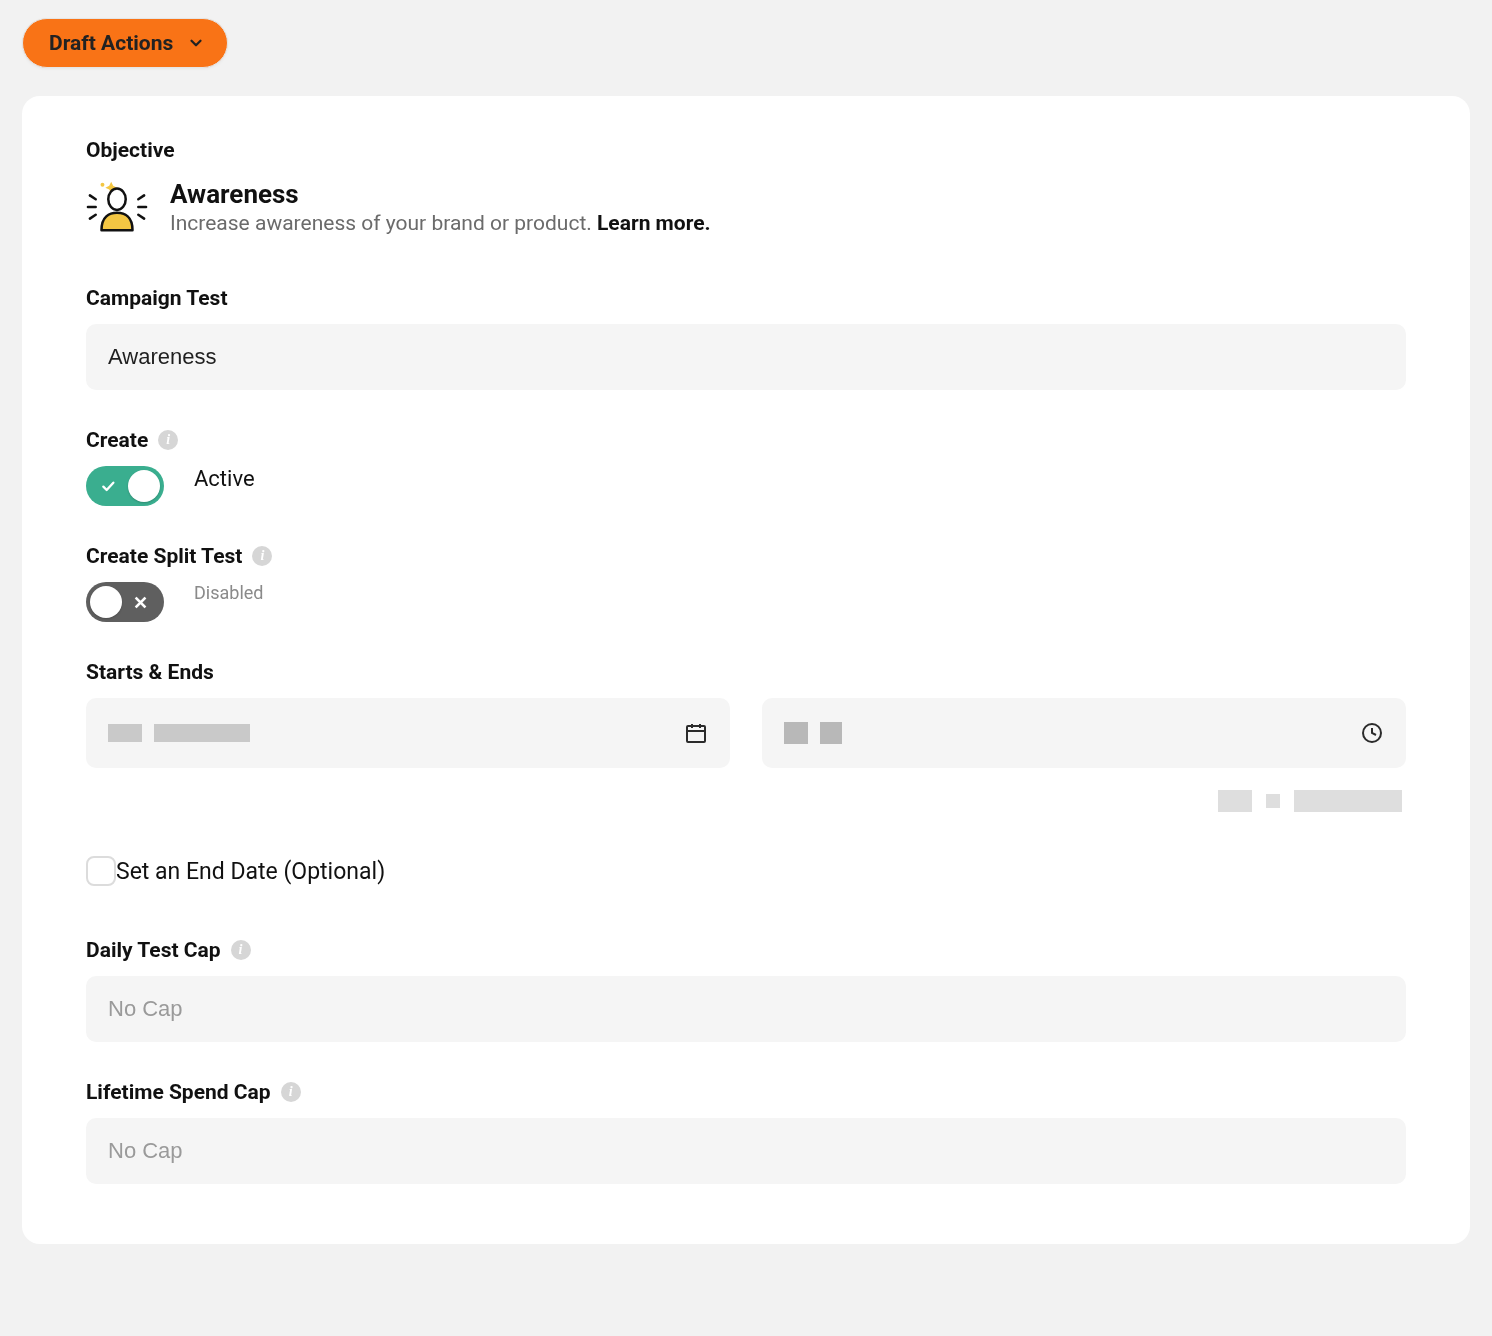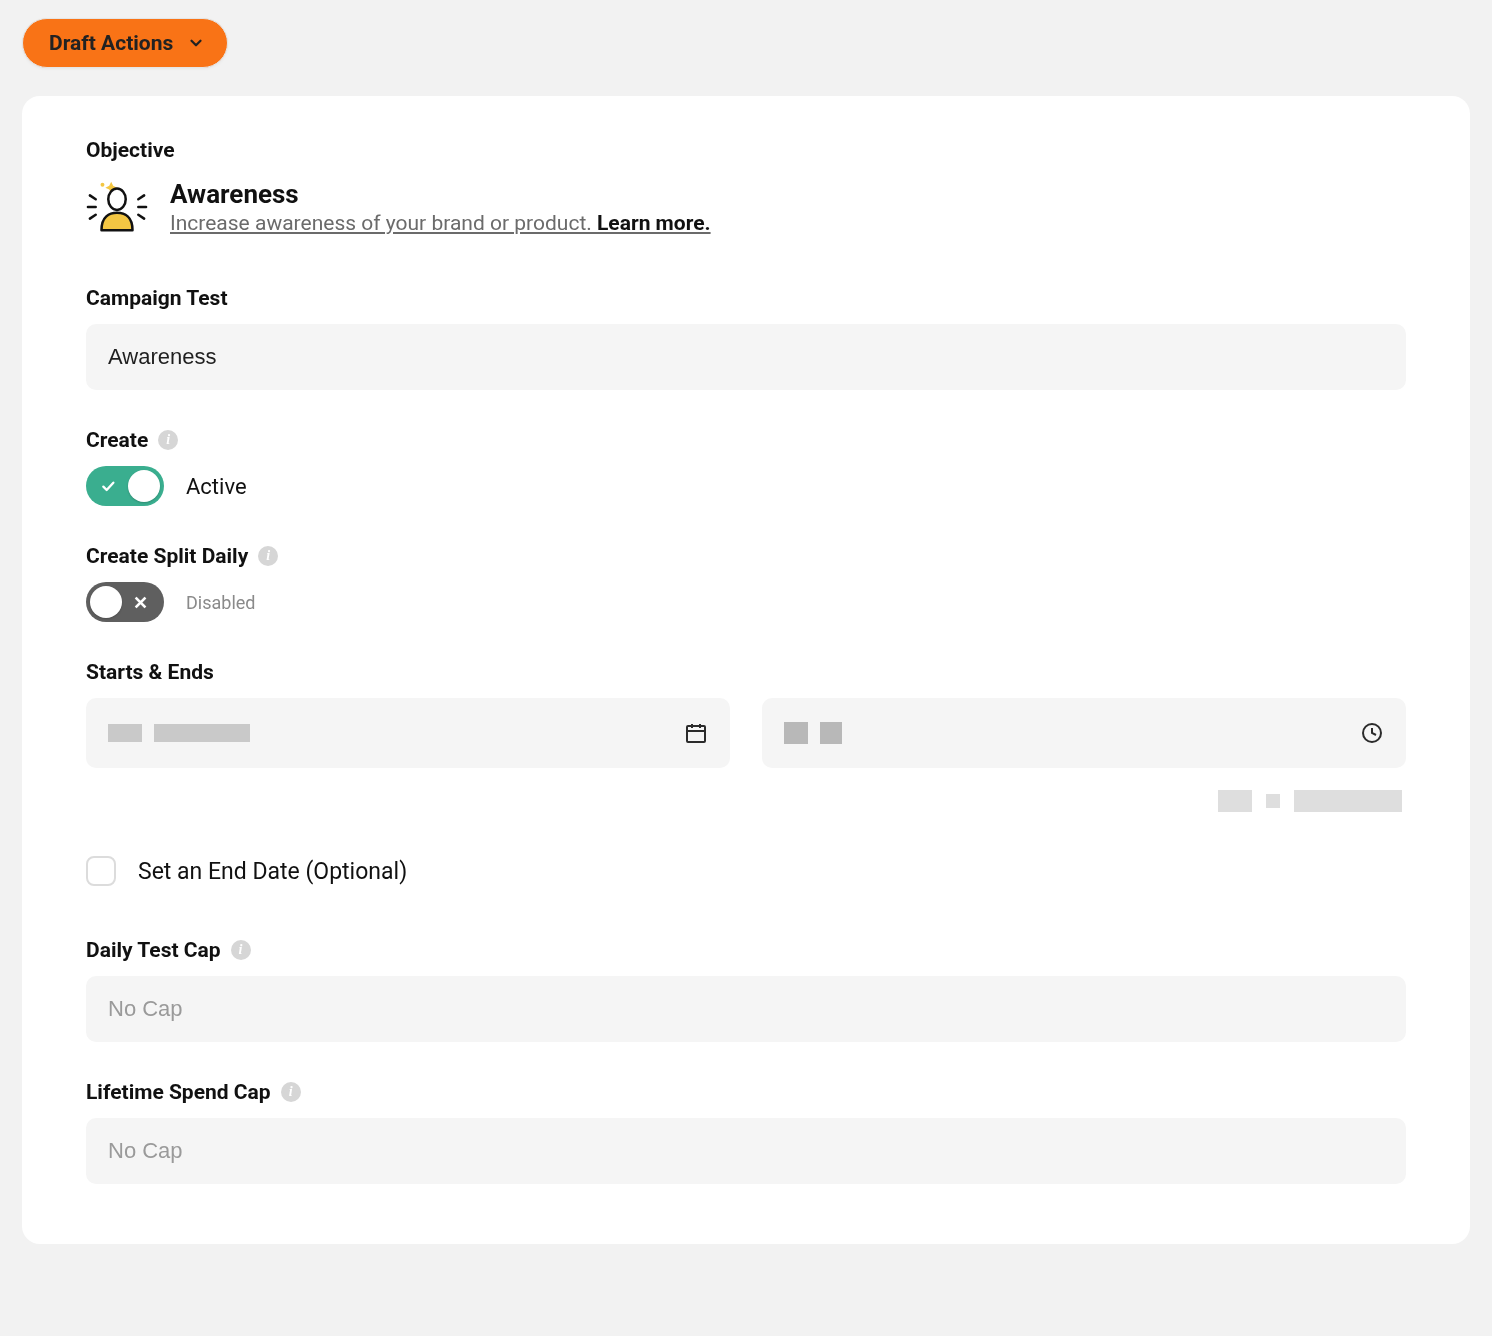--- a/index.html
+++ b/index.html
@@ -79,40 +79,38 @@
   .obj-icon { width: 62px; height: 62px; flex-shrink:0; }
   .obj-title {
     font-size: 26px;
     font-weight: 700;
     color: #111;
   }
   .obj-desc {
     font-size: 21px;
     color: #6b6b6b;
     margin-top: 2px;
-    text-decoration: underline;
   }
   .obj-desc strong { color: #111; font-weight: 700; }
   
   .text-input {
     width: 100%;
     background: #f5f5f5;
     border: none;
     border-radius: 10px;
     padding: 20px 22px;
     font-size: 22px;
     color: #1f1f1f;
   }
   .text-input::placeholder { color: #9a9a9a; }
   .field-block { margin-bottom: 38px; }
   
   .toggle-row {
     display: flex;
-    align-items: center;
-    gap: 22px;
+    gap: 30px;
   }
   .toggle {
     width: 78px; height: 40px;
     border-radius: 40px;
     position: relative;
     cursor: pointer;
   }
   .toggle .knob {
     position: absolute;
     width: 32px; height: 32px;
@@ -170,21 +168,20 @@
     justify-content:flex-end;
     gap: 14px;
     margin-top: 22px;
     padding-right: 4px;
     align-items:center;
   }
   
   .check-row {
     display:flex;
     align-items:center;
-    gap: 22px;
     margin-top: 44px;
     margin-bottom: 52px;
     text-align: right;
   }
   .chk {
     width: 30px; height: 30px;
     border: 2px solid #dcdcdc;
     border-radius: 8px;
     background: #fff;
     cursor:pointer;
@@ -246,21 +243,21 @@
               <polyline points="5 13 10 18 20 7"></polyline>
             </svg>
           <div class="knob"></div>
         </div>
         <span class="toggle-label-active">Active</span>
       </div>
     </div>
 
     <div class="field-block">
       <div class="section-label">
-        <span>Create Split Daily</span>
+        <span>Create Split Test</span>
         <span class="info-circle">i</span>
       </div>
       <div class="toggle-row">
         <div class="toggle off">
           <div class="knob"></div>
           <span class="x-mark">✕</span>
         </div>
         <span class="toggle-label-disabled">Disabled</span>
       </div>
     </div>

